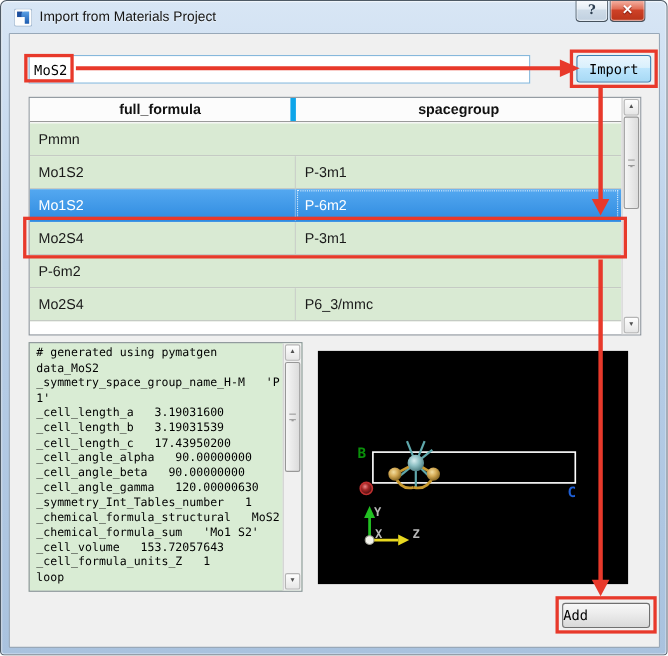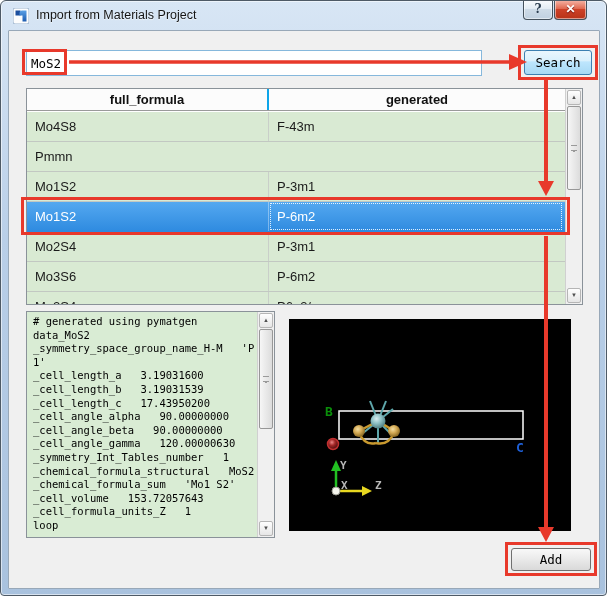--- a/index.html
+++ b/index.html
@@ -30,21 +30,21 @@
   .search-btn{position:absolute;left:523px;top:49px;width:68px;height:25px;
     border:1px solid #3c7fb1;border-radius:3px;
     background:linear-gradient(#eaf6fd,#d9f0fc 45%,#bee6fd 46%,#a7d9f5);
     font-family:"DejaVu Sans Mono",monospace;font-size:12.5px;color:#000;text-align:center;
     line-height:23px;cursor:pointer;}
   
   .table{position:absolute;left:25px;top:87px;width:557px;height:217px;
     border:1px solid #8a9299;background:#fff;overflow:hidden;}
   .thead{display:flex;height:22px;background:#fcfcfc;border-bottom:1px solid #9a9a9a;}
   .th{font-weight:bold;font-size:13px;color:#111;text-align:center;line-height:21px;}
-  .th1{width:242px;border-right:2px solid #0ea5e9;text-align:center;}
+  .th1{width:242px;border-right:5px solid #0ea5e9;text-align:center;}
   .th2{width:296px;}
   .tbody{position:absolute;left:0;top:23px;right:17px;bottom:0;overflow:hidden;}
   .row{display:flex;height:30px;background:#d9ead3;border-bottom:1px solid #c2c8c2;cursor:default;}
   .cell{font-size:13px;color:#1a1a1a;line-height:29px;padding-left:8px;}
   .c1{width:242px;border-right:1px solid #c9cfc9;}
   .c2{width:294px;}
   .row.selected{background:linear-gradient(#54a8f0,#2f8be0);border-bottom:1px solid #2f8be0;}
   .row.selected .cell{color:#fff;border-right-color:rgba(255,255,255,.35);}
   .row.selected .c2{outline:1px dotted rgba(255,255,255,.85);outline-offset:-2px;}
   
@@ -63,21 +63,21 @@
   .cif{position:absolute;left:25px;top:310px;width:249px;height:227px;
     border:1px solid #8a9299;background:#d9ecd4;overflow:hidden;}
   .cif pre{margin:0;padding:3px 2px 0 6px;width:250px;font-family:"DejaVu Sans Mono",monospace;
     font-size:10.5px;line-height:13.6px;color:#000;white-space:pre-wrap;word-break:break-all;}
   
   .viewer{position:absolute;left:288px;top:318px;width:282px;height:212px;background:#000;cursor:grab;}
   
   .add-btn{position:absolute;left:510px;top:547px;width:80px;height:23px;
     border:1px solid #707070;border-radius:3px;
     background:linear-gradient(#f8f8f8,#ebebeb 45%,#d9d9d9);
-    font-family:"DejaVu Sans Mono",monospace;font-size:12.5px;color:#000;text-align:center;
+    font-family:"DejaVu Sans Mono",monospace;font-size:12.5px;color:#000;
     line-height:21px;cursor:pointer;}
   
   .ann-box{position:absolute;border:3px solid #e8392b;pointer-events:none;z-index:50;}
   .box-query{left:21px;top:48px;width:45px;height:26px;}
   .box-search{left:517px;top:44px;width:80px;height:35px;}
   .box-row{left:20px;top:196px;width:549px;height:38px;}
   .box-add{left:504px;top:541px;width:92px;height:34px;}
   .overlay{position:absolute;left:0;top:0;width:607px;height:596px;pointer-events:none;z-index:49;}
   .viewer-label{font-family:"DejaVu Sans Mono",monospace;font-weight:bold;}
 </style>
@@ -99,49 +99,44 @@
       <path d="M9 2.5 h4.5 v11 h-4 v-6 h-3 v-2 q0 -3 2.5 -3 z" fill="url(#icg)"></path>
     </svg>
     <span class="title-text">Import from Materials Project</span>
     <div class="capbtn btn-help"><span>?</span></div>
     <div class="capbtn btn-close"><span>✕</span></div>
   </div>
 
   <div class="client"></div>
 
   <input class="search-input" type="text" value="MoS2" style="">
-  <div class="search-btn">Search</div>
+  <div class="search-btn">Import</div>
 
   <div class="table">
     <div class="thead">
       <div class="th th1">full_formula</div>
-      <div class="th th2">generated</div>
+      <div class="th th2">spacegroup</div>
     </div>
     <div class="tbody">
-      <div class="row">
-        <div class="cell c1">Mo4S8</div>
-        <div class="cell c2">F-43m</div>
-      </div>
       <div class="row">
         <div class="cell c2">Pmmn</div>
       </div>
       <div class="row">
         <div class="cell c1">Mo1S2</div>
         <div class="cell c2">P-3m1</div>
       </div>
       <div class="row selected">
         <div class="cell c1">Mo1S2</div>
         <div class="cell c2">P-6m2</div>
       </div>
       <div class="row">
         <div class="cell c1">Mo2S4</div>
         <div class="cell c2">P-3m1</div>
       </div>
       <div class="row">
-        <div class="cell c1">Mo3S6</div>
         <div class="cell c2">P-6m2</div>
       </div>
       <div class="row">
         <div class="cell c1">Mo2S4</div>
         <div class="cell c2">P6_3/mmc</div>
       </div>
     </div>
     <div class="vscroll">
       <div class="sbtn up">▲</div>
       <div class="sthumb" style="top:17px;height:84px;">

